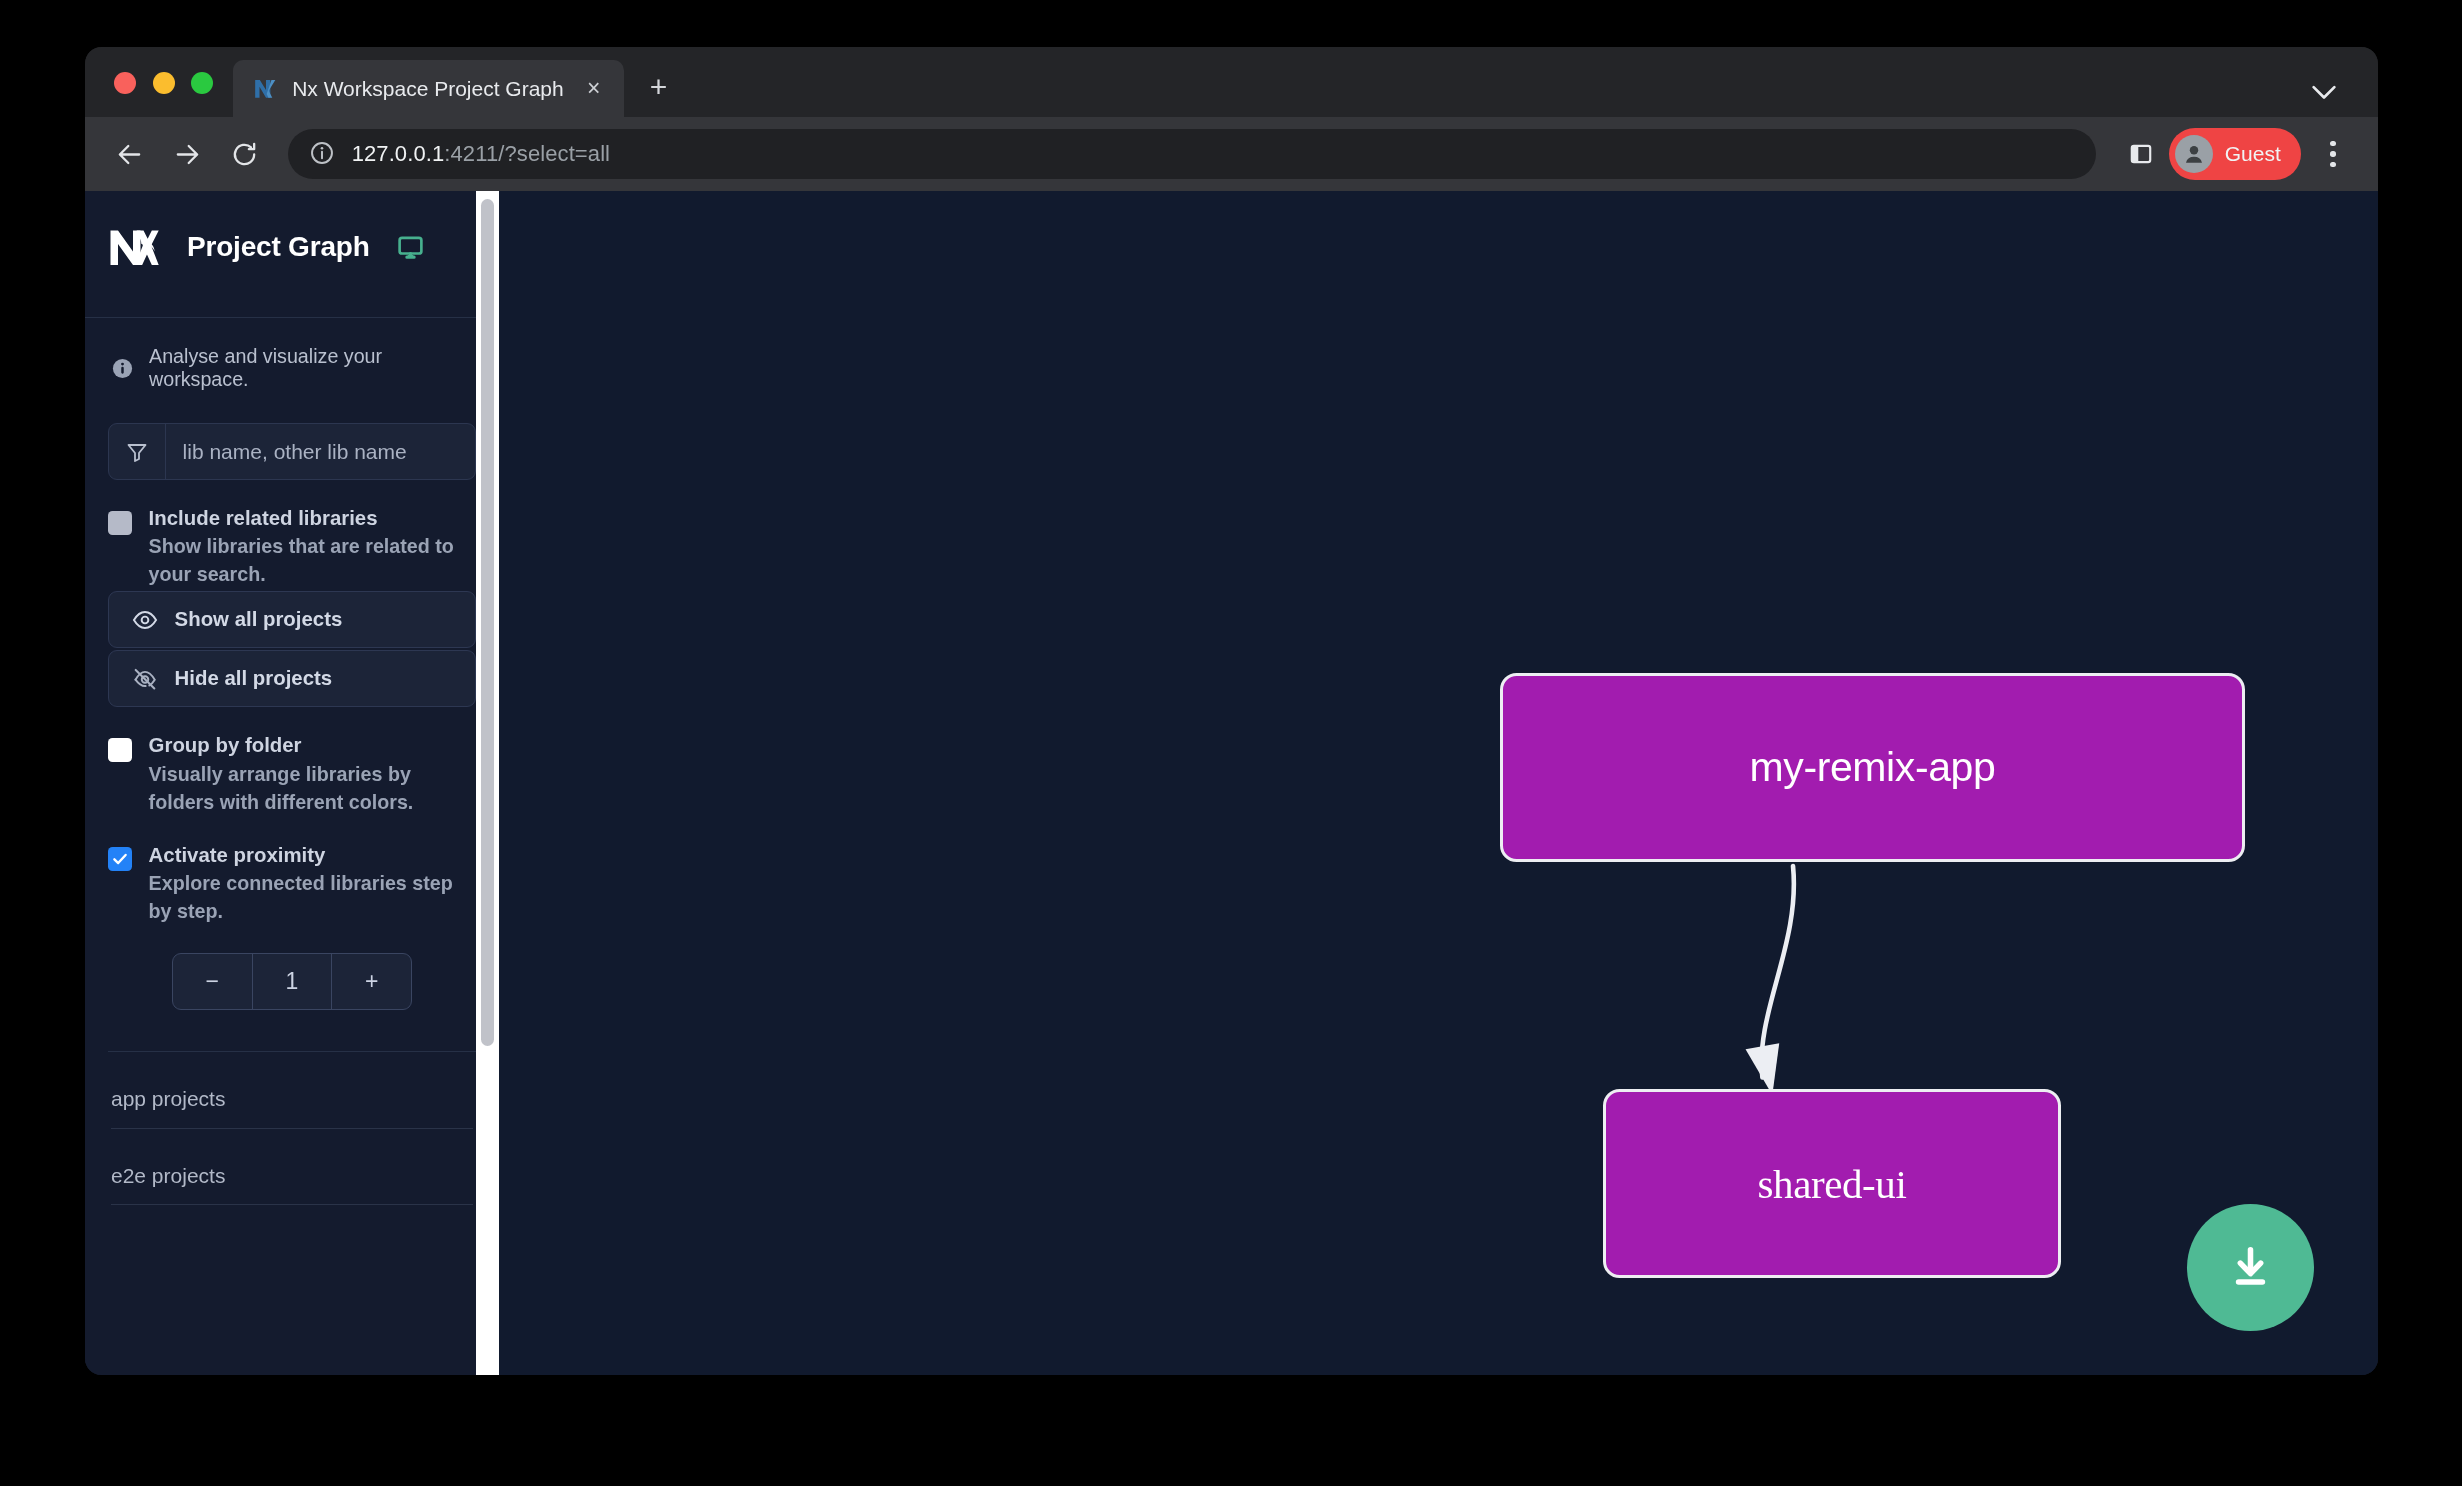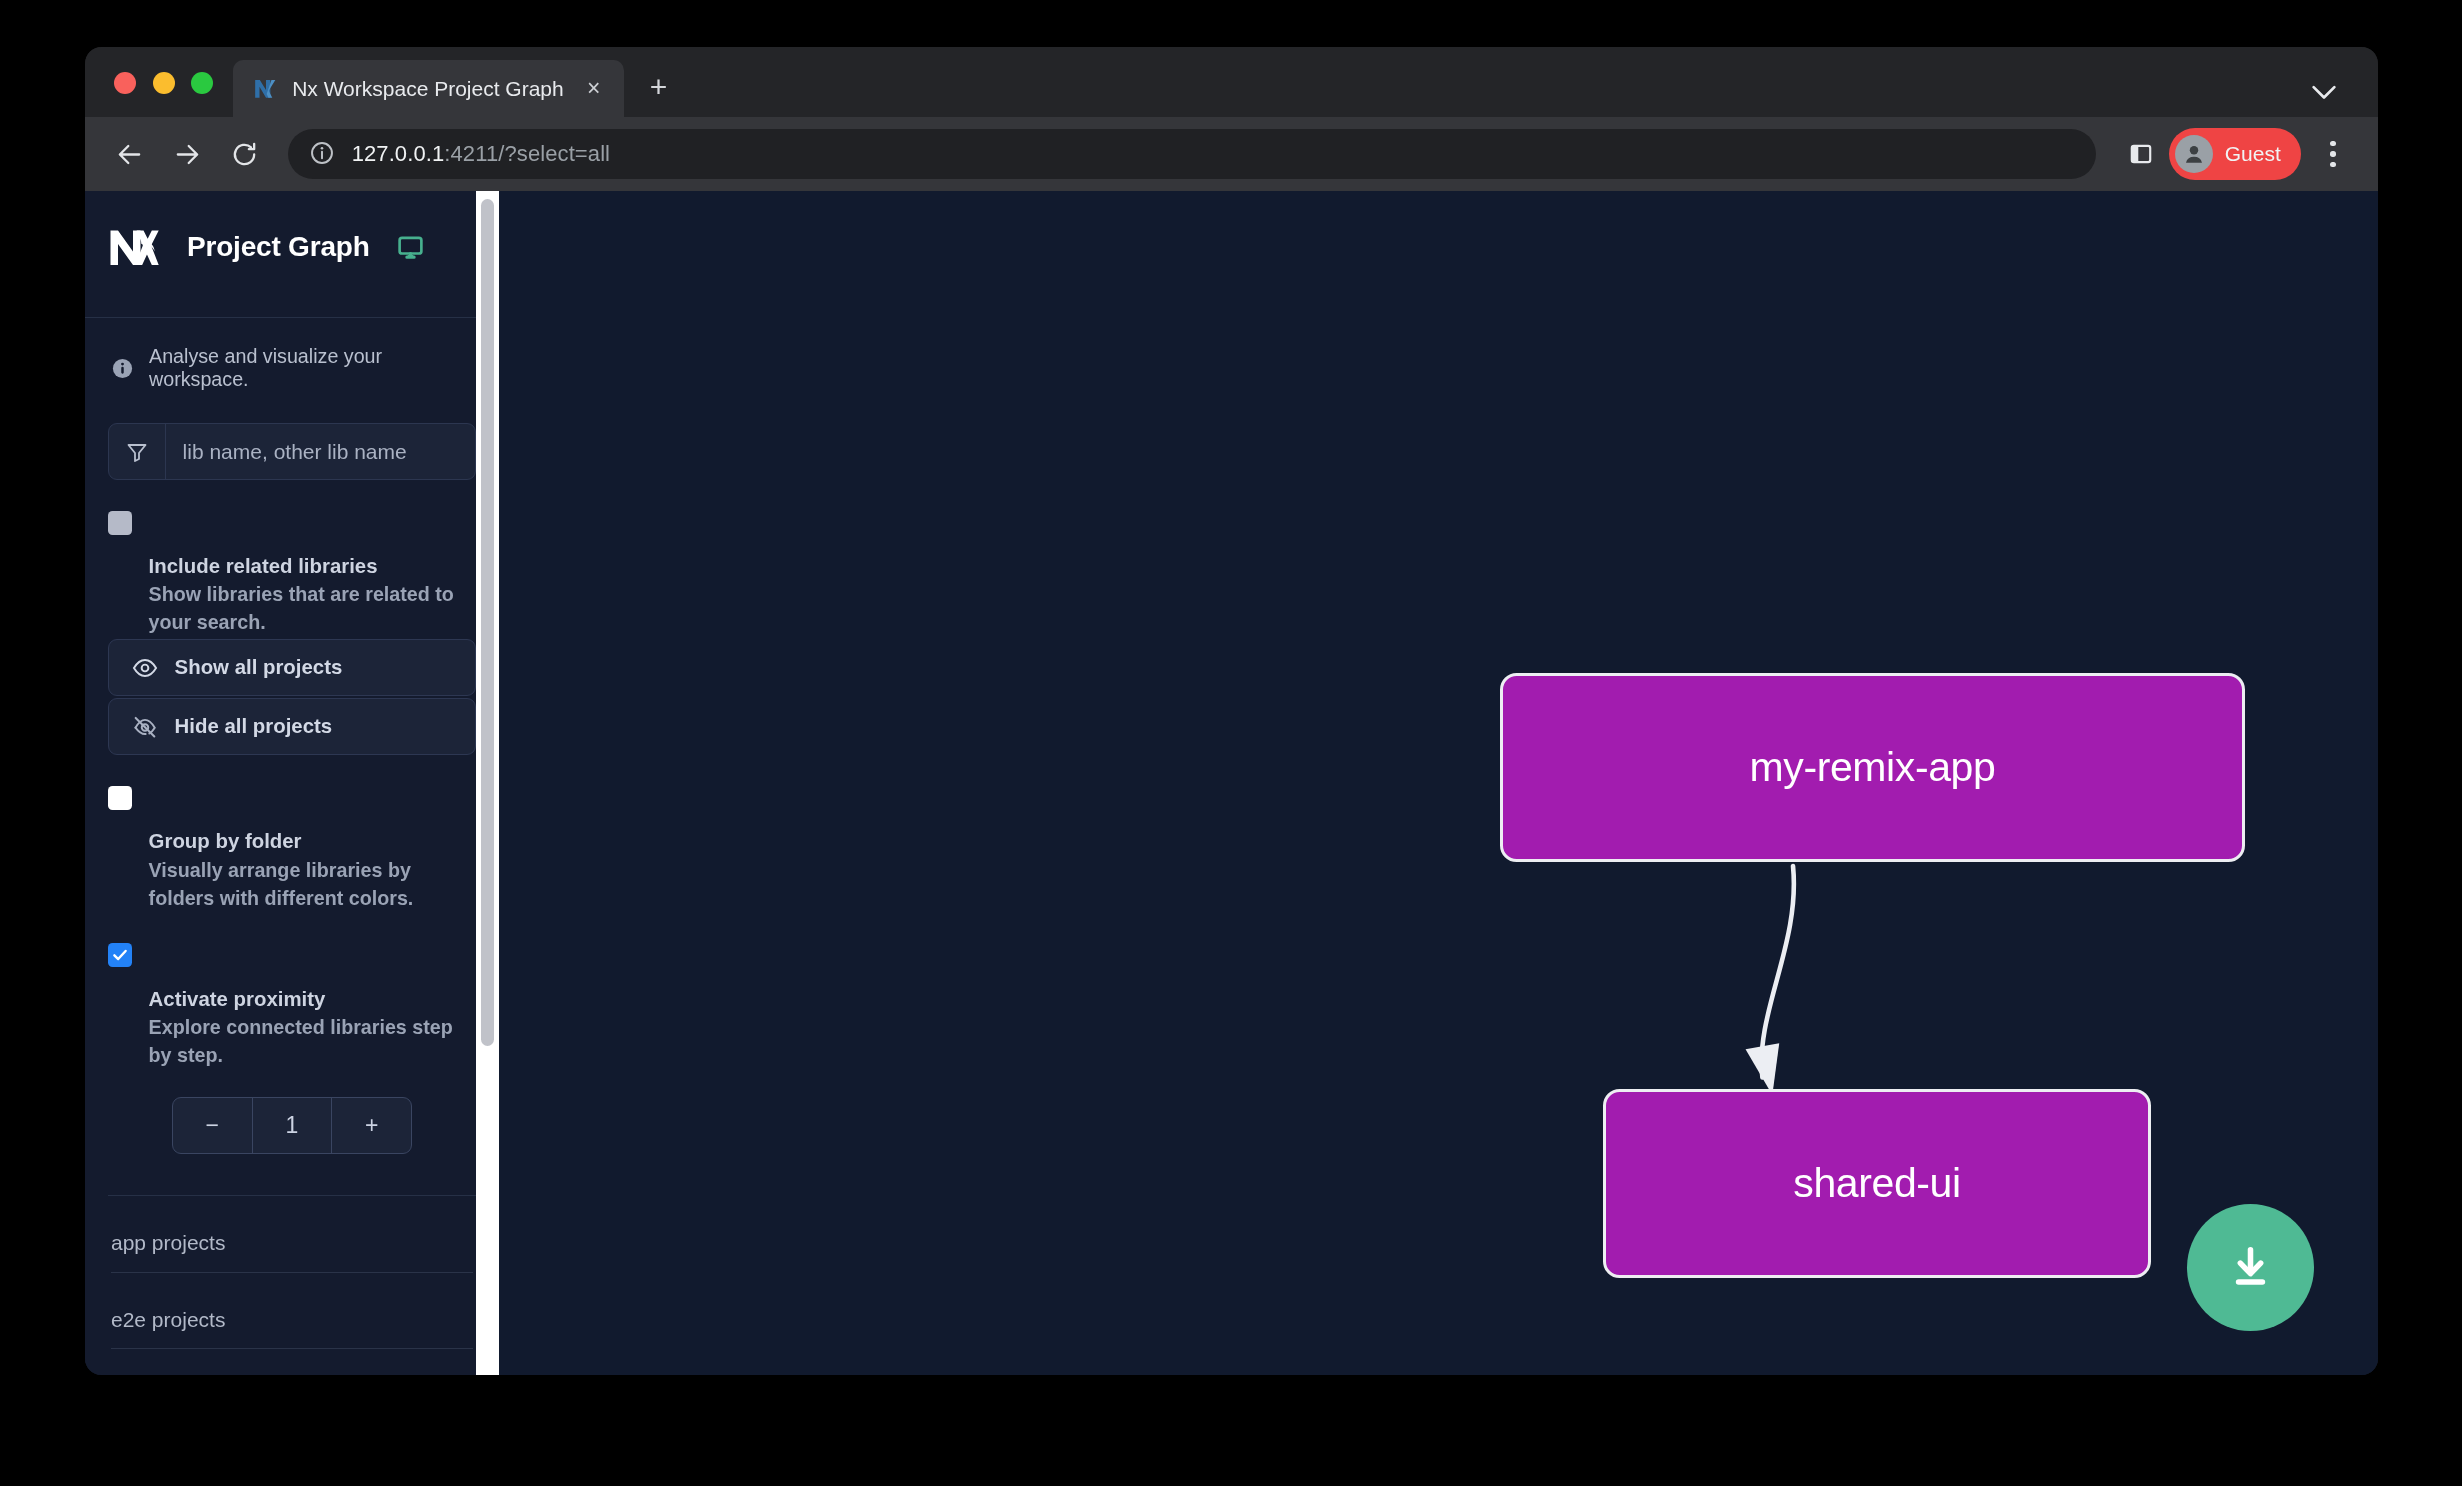--- a/index.html
+++ b/index.html
@@ -213,21 +213,21 @@
 
   .check-row { display: flex; gap: 16.6px; margin-top: 26px; align-items: flex-start; }
   .cb {
     width: 24px; height: 24px; border-radius: 4.5px;
     flex-shrink: 0; margin-top: 4.5px;
     display: flex; align-items: center; justify-content: center;
   }
   .cb.grey { background: #b5bac8; }
   .cb.white { background: #ffffff; }
   .cb.blue { background: #2382f7; }
-  .cb-text { flex: 1; margin-top: 48px; }
+  .cb-text { flex: 1; }
   .cb-label { color: #ced4e1; font-size: 20.4px; font-weight: bold; line-height: 1.2; }
   .cb-desc { color: #9aa3b5; font-size: 19.7px; line-height: 1.42; margin-top: 3px; font-weight: bold; }
 
   .btn {
     width: 100%;
     height: 57px;
     background: #1c2438;
     border: 0.8px solid #2d3752;
     border-radius: 9px;
     display: flex; align-items: center;
@@ -294,21 +294,21 @@
     position: absolute;
     background: #a21caf;
     border: 3px solid #edeef2;
     border-radius: 16.6px;
     display: flex; align-items: center; justify-content: center;
     color: #ffffff;
     font-size: 41px;
     letter-spacing: -0.4px;
   }
   #node-app { left: 1001px; top: 482px; width: 745px; height: 189px; }
-  #node-lib { left: 1104px; top: 898px; width: 548px; height: 189px; }
+  #node-lib { left: 1104px; top: 898px; width: 458px; height: 189px; font-family: Liberation Serif, serif; }
 
   .edge-svg { position: absolute; left: 0; top: 0; width: 100%; height: 100%; pointer-events: none; }
 
   .fab {
     position: absolute;
     right: 64px; bottom: 44px;
     width: 127px; height: 127px;
     border-radius: 50%;
     background: #4fba94;
     display: flex; align-items: center; justify-content: center;

